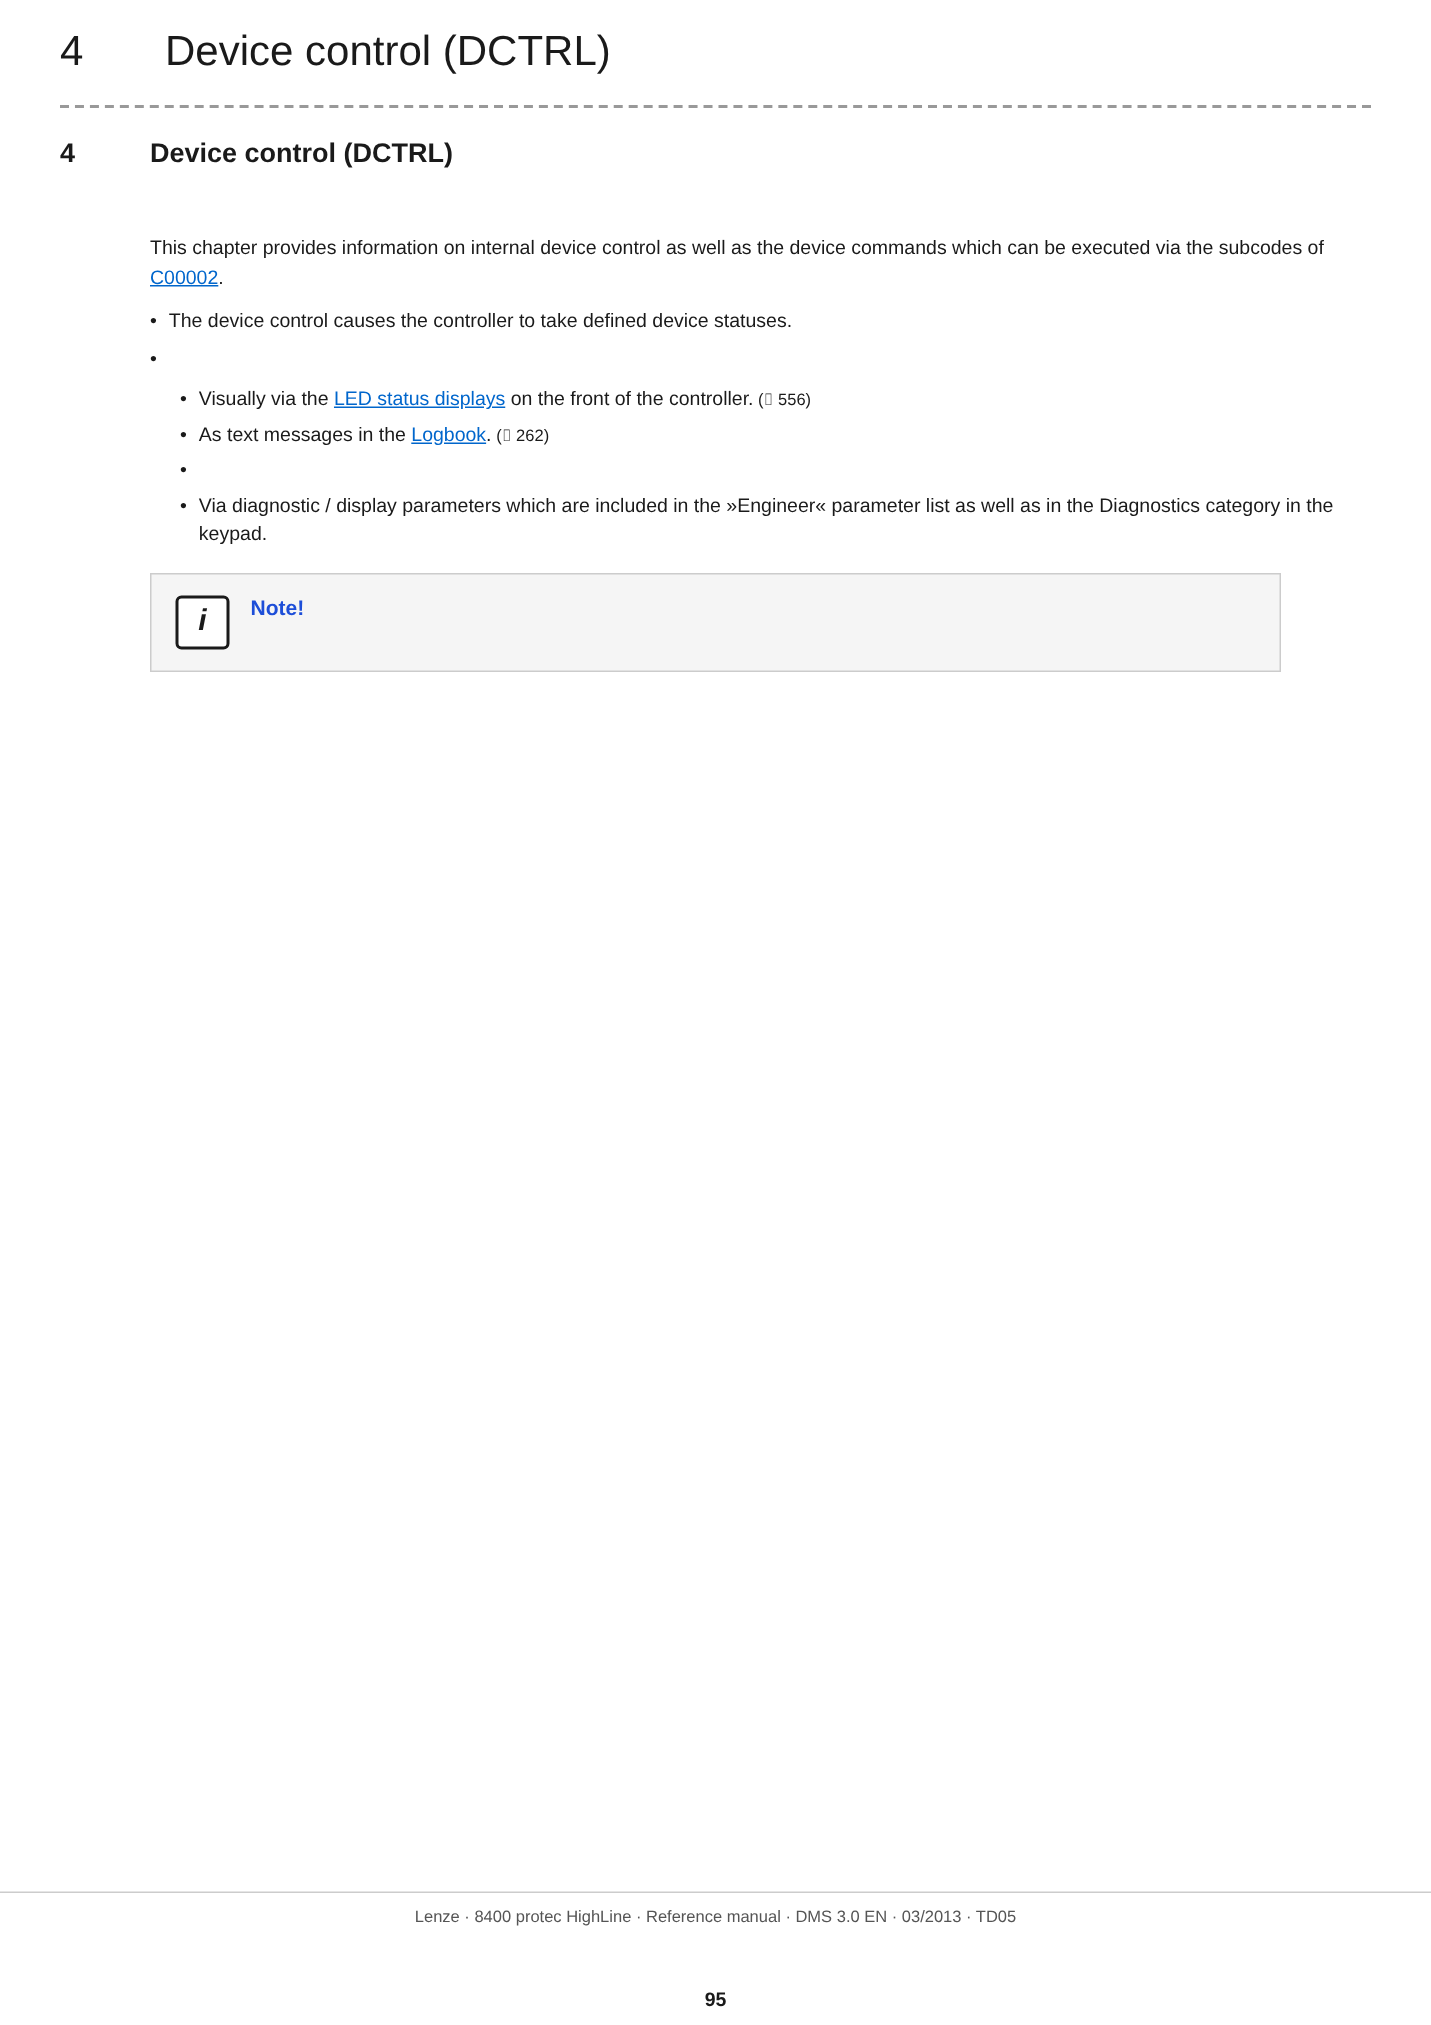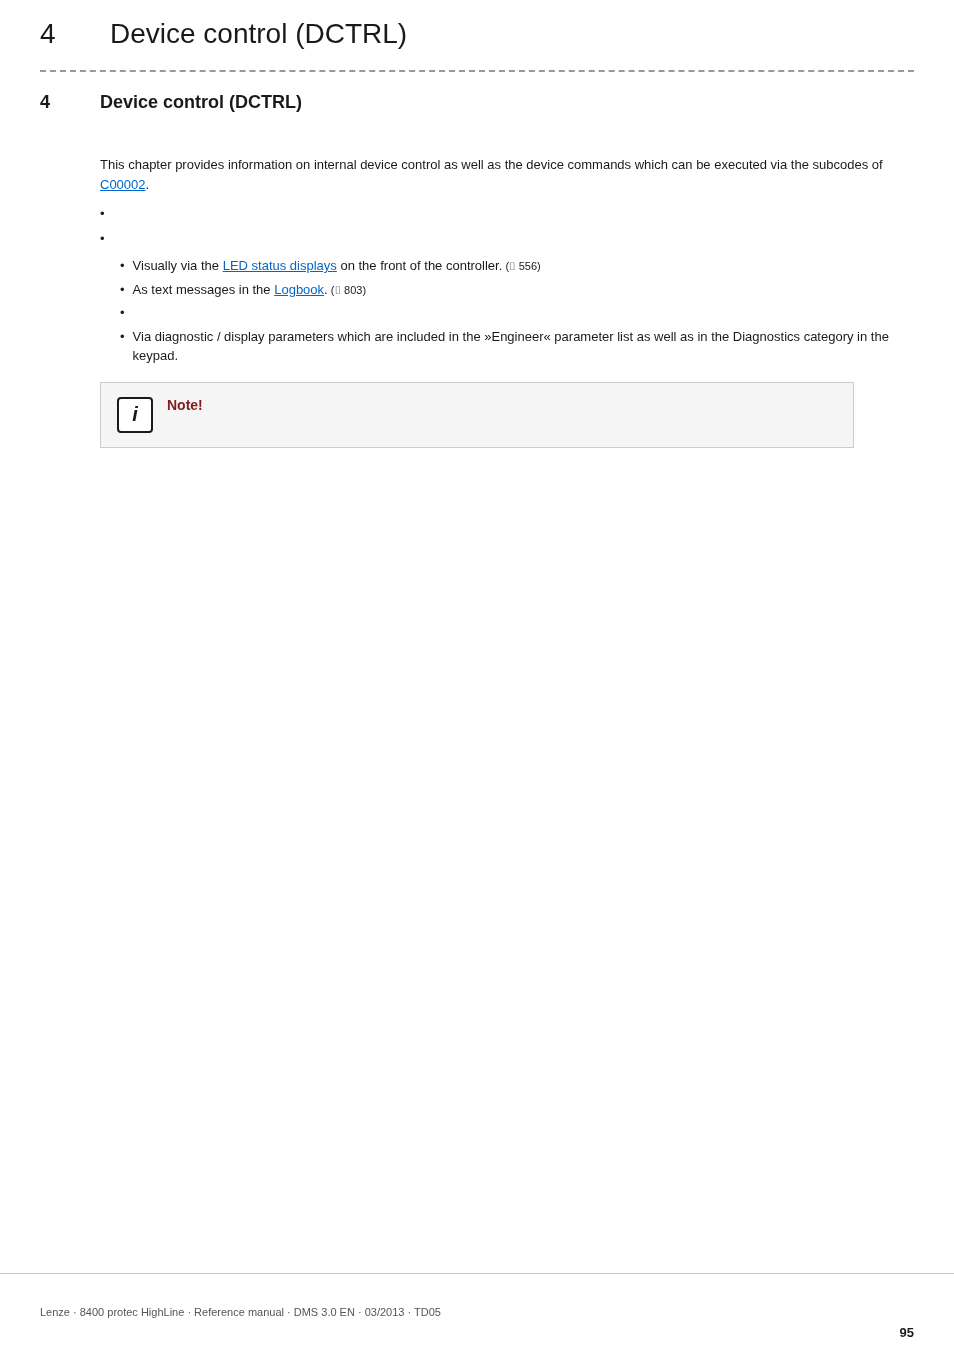--- a/index.html
+++ b/index.html
@@ -167,21 +167,21 @@
     }
 
     .note-content {
       flex: 1;
     }
 
     .note-title {
       font-size: 14px;
       font-weight: bold;
       margin-bottom: 6px;
-      color: #7f1d1d;
+      color: #1d4ed8;
     }
 
     .note-text {
       font-size: 13px;
       line-height: 1.5;
       color: #1a1a1a;
     }
 
     .note-link-line {
       display: flex;
@@ -197,20 +197,21 @@
     
     .page-footer {
       display: flex;
       justify-content: space-between;
       align-items: center;
       padding: 10px 40px;
       border-top: 1px solid #cccccc;
       margin-top: auto;
       font-size: 11px;
       color: #555555;
+      flex-direction: column;
     }
 
     .footer-left {
       color: #555555;
     }
 
     .footer-right {
       font-size: 13px;
       font-weight: bold;
       color: #1a1a1a;
@@ -241,39 +242,40 @@
     </div>
 
     <p class="body-text">
       <span>This chapter provides information on internal device control as well as the device commands which can be executed via the subcodes of</span>
       <a>C00002</a><span>.</span>
     </p>
 
     <div class="bullet-list">
       <div class="bullet-item">
         <span class="bullet-dot">•</span>
+        <span>The device control causes the controller to take defined device statuses.</span>
       </div>
       <div class="bullet-item">
         <span class="bullet-dot">•</span>
       </div>
     </div>
 
     <div class="sub-bullet-list">
 
       <div class="sub-bullet-item">
         <span class="bullet-dot">•</span>
         <span>
           <span>Visually via the </span><a>LED status displays</a><span> on the front of the controller.</span><span class="ref"> (⌷ 556)</span>
         </span>
       </div>
 
       <div class="sub-bullet-item">
         <span class="bullet-dot">•</span>
         <span>
-          <span>As text messages in the </span><a>Logbook</a><span>.</span><span class="ref"> (⌷ 803)</span>
+          <span>As text messages in the </span><a>Logbook</a><span>.</span><span class="ref"> (⌷ 262)</span>
         </span>
       </div>
 
       <div class="sub-bullet-item">
         <span class="bullet-dot">•</span>
       </div>
 
       <div class="sub-bullet-item">
         <span class="bullet-dot">•</span>
         <span>

